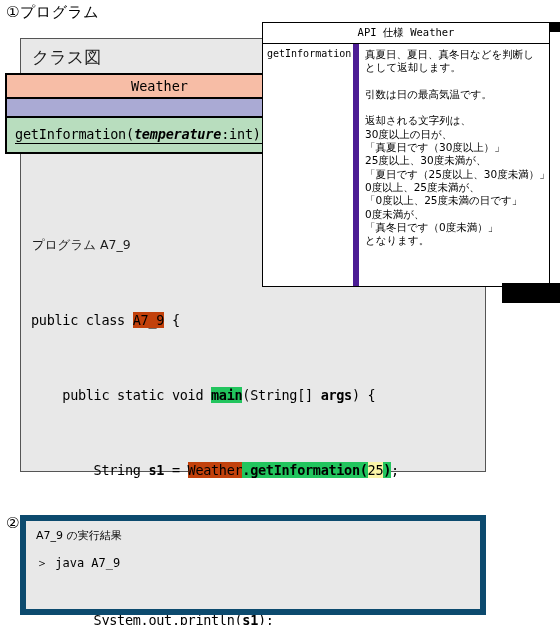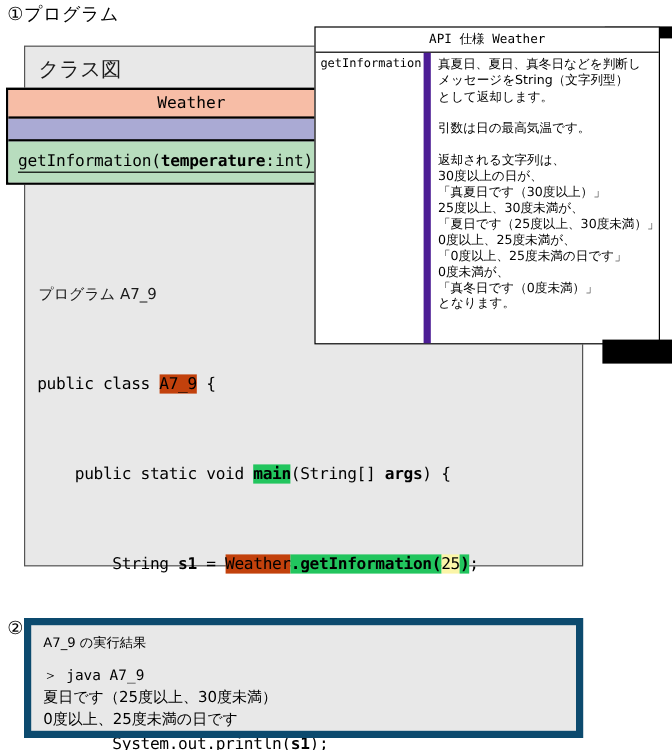--- a/index.html
+++ b/index.html
@@ -86,21 +86,21 @@
   #class-methods-row {
     height: 34px;
     padding-left: 8px;
   }
   #class-method-sig {
     border-bottom: 1.5px solid #000;
     padding-bottom: 1px;
     white-space: nowrap;
     letter-spacing: -0.2px;
   }
-  .sig-bold { font-weight: bold; }
+  .sig-bold { font-weight: bold; font-style: italic; }
 
   
   #api-spec {
     position: absolute;
     left: 262px;
     top: 22px;
     width: 288px;
     height: 265px;
     background: #ffffff;
     border: 1px solid #000;
@@ -220,21 +220,20 @@
 </div>
 
 <div class="black-bar" id="black-bar-top"></div>
 
 <div id="api-spec">
   <div id="api-spec-title">API 仕様 Weather</div>
   <div id="api-spec-body">
     <div id="api-method-cell">getInformation</div>
     <div id="api-desc-cell">
         <div class="ln">真夏日、夏日、真冬日などを判断し</div>
-        <div class="ln">メッセージをString（文字列型）</div>
         <div class="ln">として返却します。</div>
         <div class="blank"></div>
         <div class="ln">引数は日の最高気温です。</div>
         <div class="blank"></div>
         <div class="ln">返却される文字列は、</div>
         <div class="ln">30度以上の日が、</div>
         <div class="ln">「真夏日です（30度以上）」</div>
         <div class="ln">25度以上、30度未満が、</div>
         <div class="ln">「夏日です（25度以上、30度未満）」</div>
         <div class="ln">0度以上、25度未満が、</div>
@@ -260,18 +259,14 @@
 </div>
 
 <div class="black-bar" id="black-bar-middle"></div>
 
 <div class="section-heading" id="heading-result">②実行結果</div>
 
 <div id="result-box">
   <div id="result-caption">A7_9 の実行結果</div>
   <div id="result-output">
     <div class="cmdline">＞ java A7_9</div>
-    <div id="result-output-lines">
-        <div class="outline">夏日です（25度以上、30度未満）</div>
-        <div class="outline">0度以上、25度未満の日です</div>
-      </div>
   </div>
 </div>
 
 </body></html>

